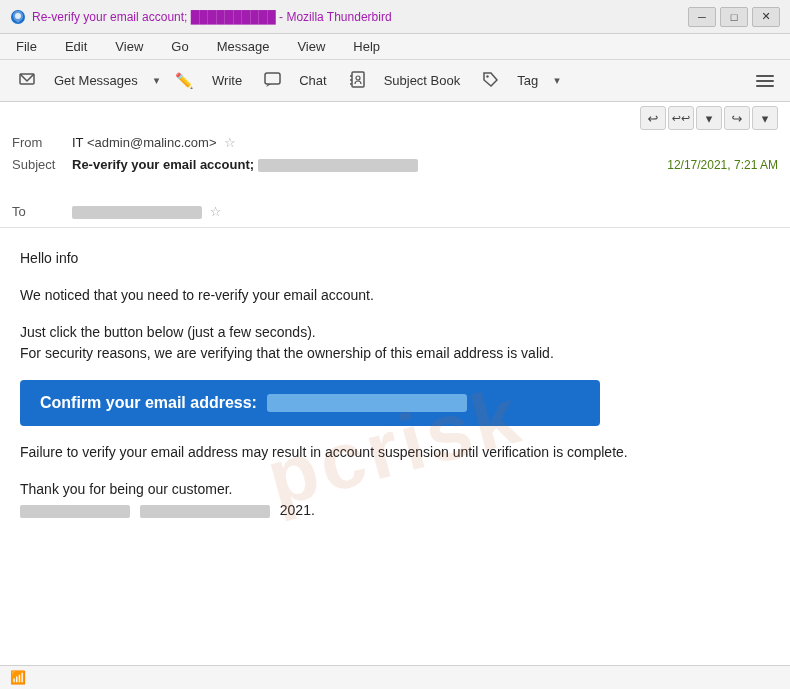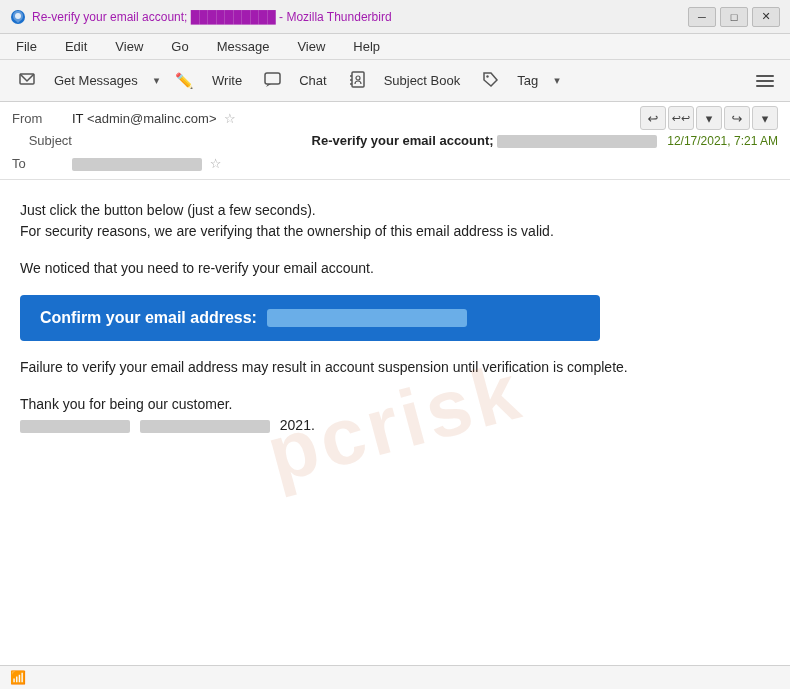--- a/index.html
+++ b/index.html
@@ -123,20 +123,21 @@
     .email-header {
       background: #fff;
       border-bottom: 1px solid #e0e0e0;
       padding: 4px 12px;
     }
     .header-row {
       display: flex;
       align-items: center;
       padding: 3px 0;
       min-height: 24px;
+      margin-top: 24px;
     }
     .header-label {
       color: #555;
       width: 60px;
       font-size: 13px;
       flex-shrink: 0;
     }
     .header-value {
       font-size: 13px;
       color: #222;
@@ -167,21 +168,20 @@
       cursor: pointer;
       font-size: 13px;
       color: #444;
     }
 
     .subject-date-row {
       display: flex;
       align-items: center;
       justify-content: space-between;
       padding: 3px 0;
-      text-align: right;
     }
     .date-text {
       font-size: 12px;
       color: #4d7c0f;
       white-space: nowrap;
       margin-left: 10px;
     }
 
     
     .email-body {
@@ -409,27 +409,28 @@
         <span class="star-icon">☆</span>
       </span>
     </div>
   </div>
 
   <div class="email-content-area">
 
     <div class="watermark">pcrisk</div>
 
     <div class="email-body">
+      <p>Hello info</p>
+
+      <p>We noticed that you need to re-verify your email account.</p>
 
       <p>
         <span>Just click the button below (just a few seconds).</span><br>
         <span>For security reasons, we are verifying that the ownership of this email address is valid.</span>
       </p>
-
-      <p>We noticed that you need to re-verify your email account.</p>
 
       <button class="confirm-btn">
         <div class="confirm-btn-inner">
           <span class="confirm-label">Confirm your email address:</span>
           <span class="confirm-email-redacted"></span>
         </div>
       </button>
 
       <p>Failure to verify your email address may result in account suspension until verification is complete.</p>
 

